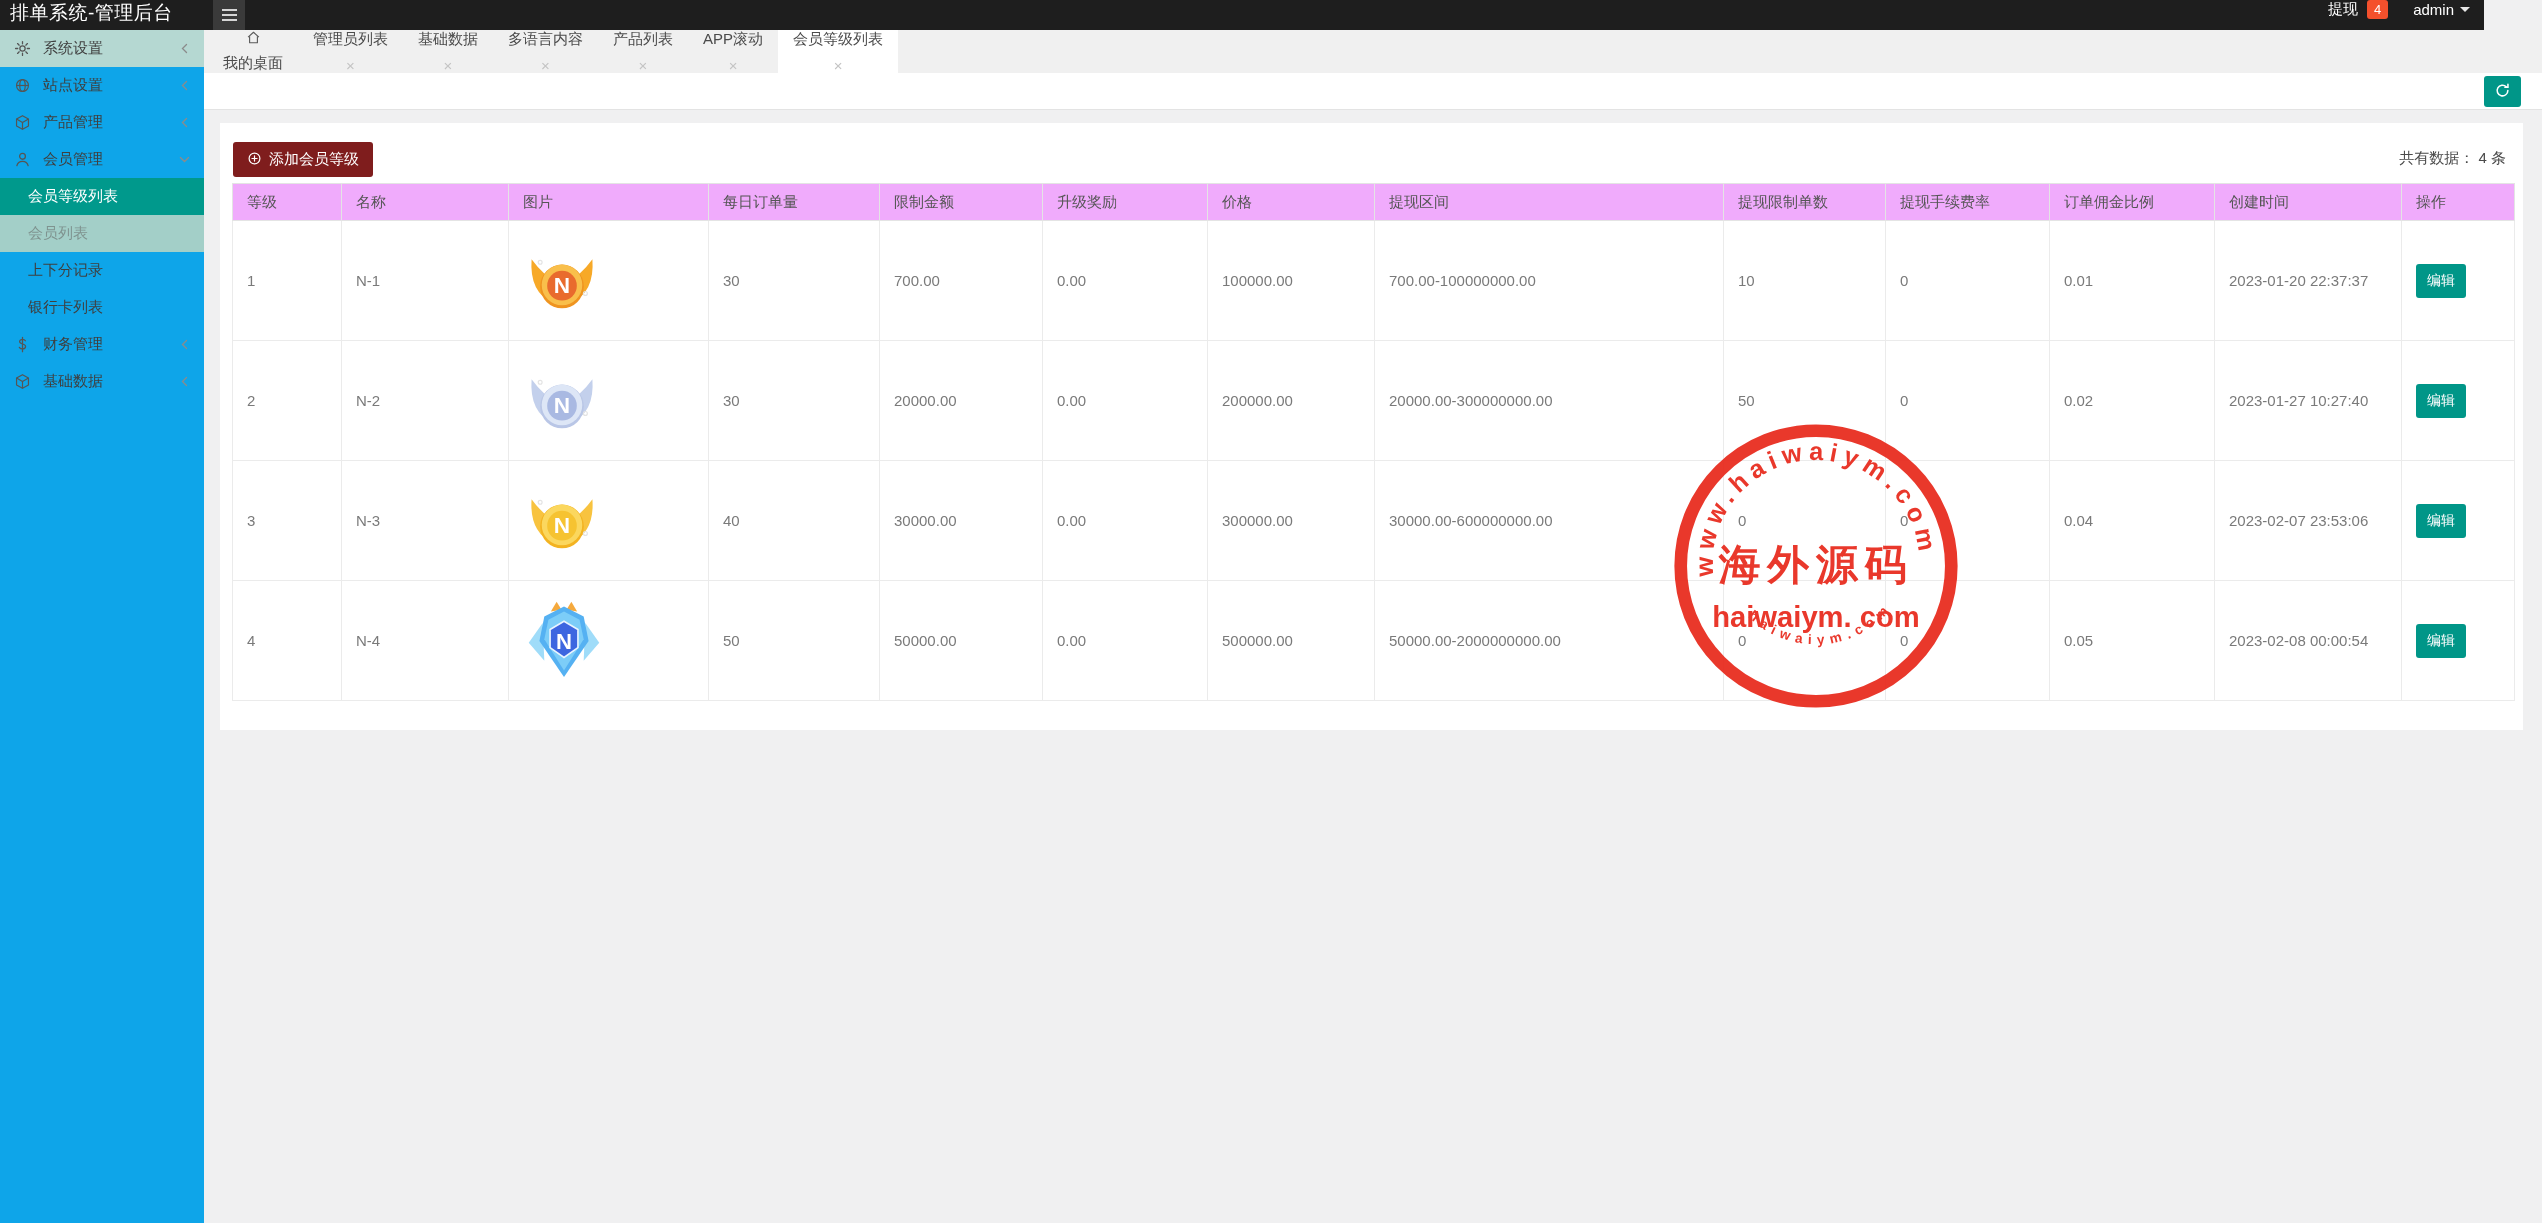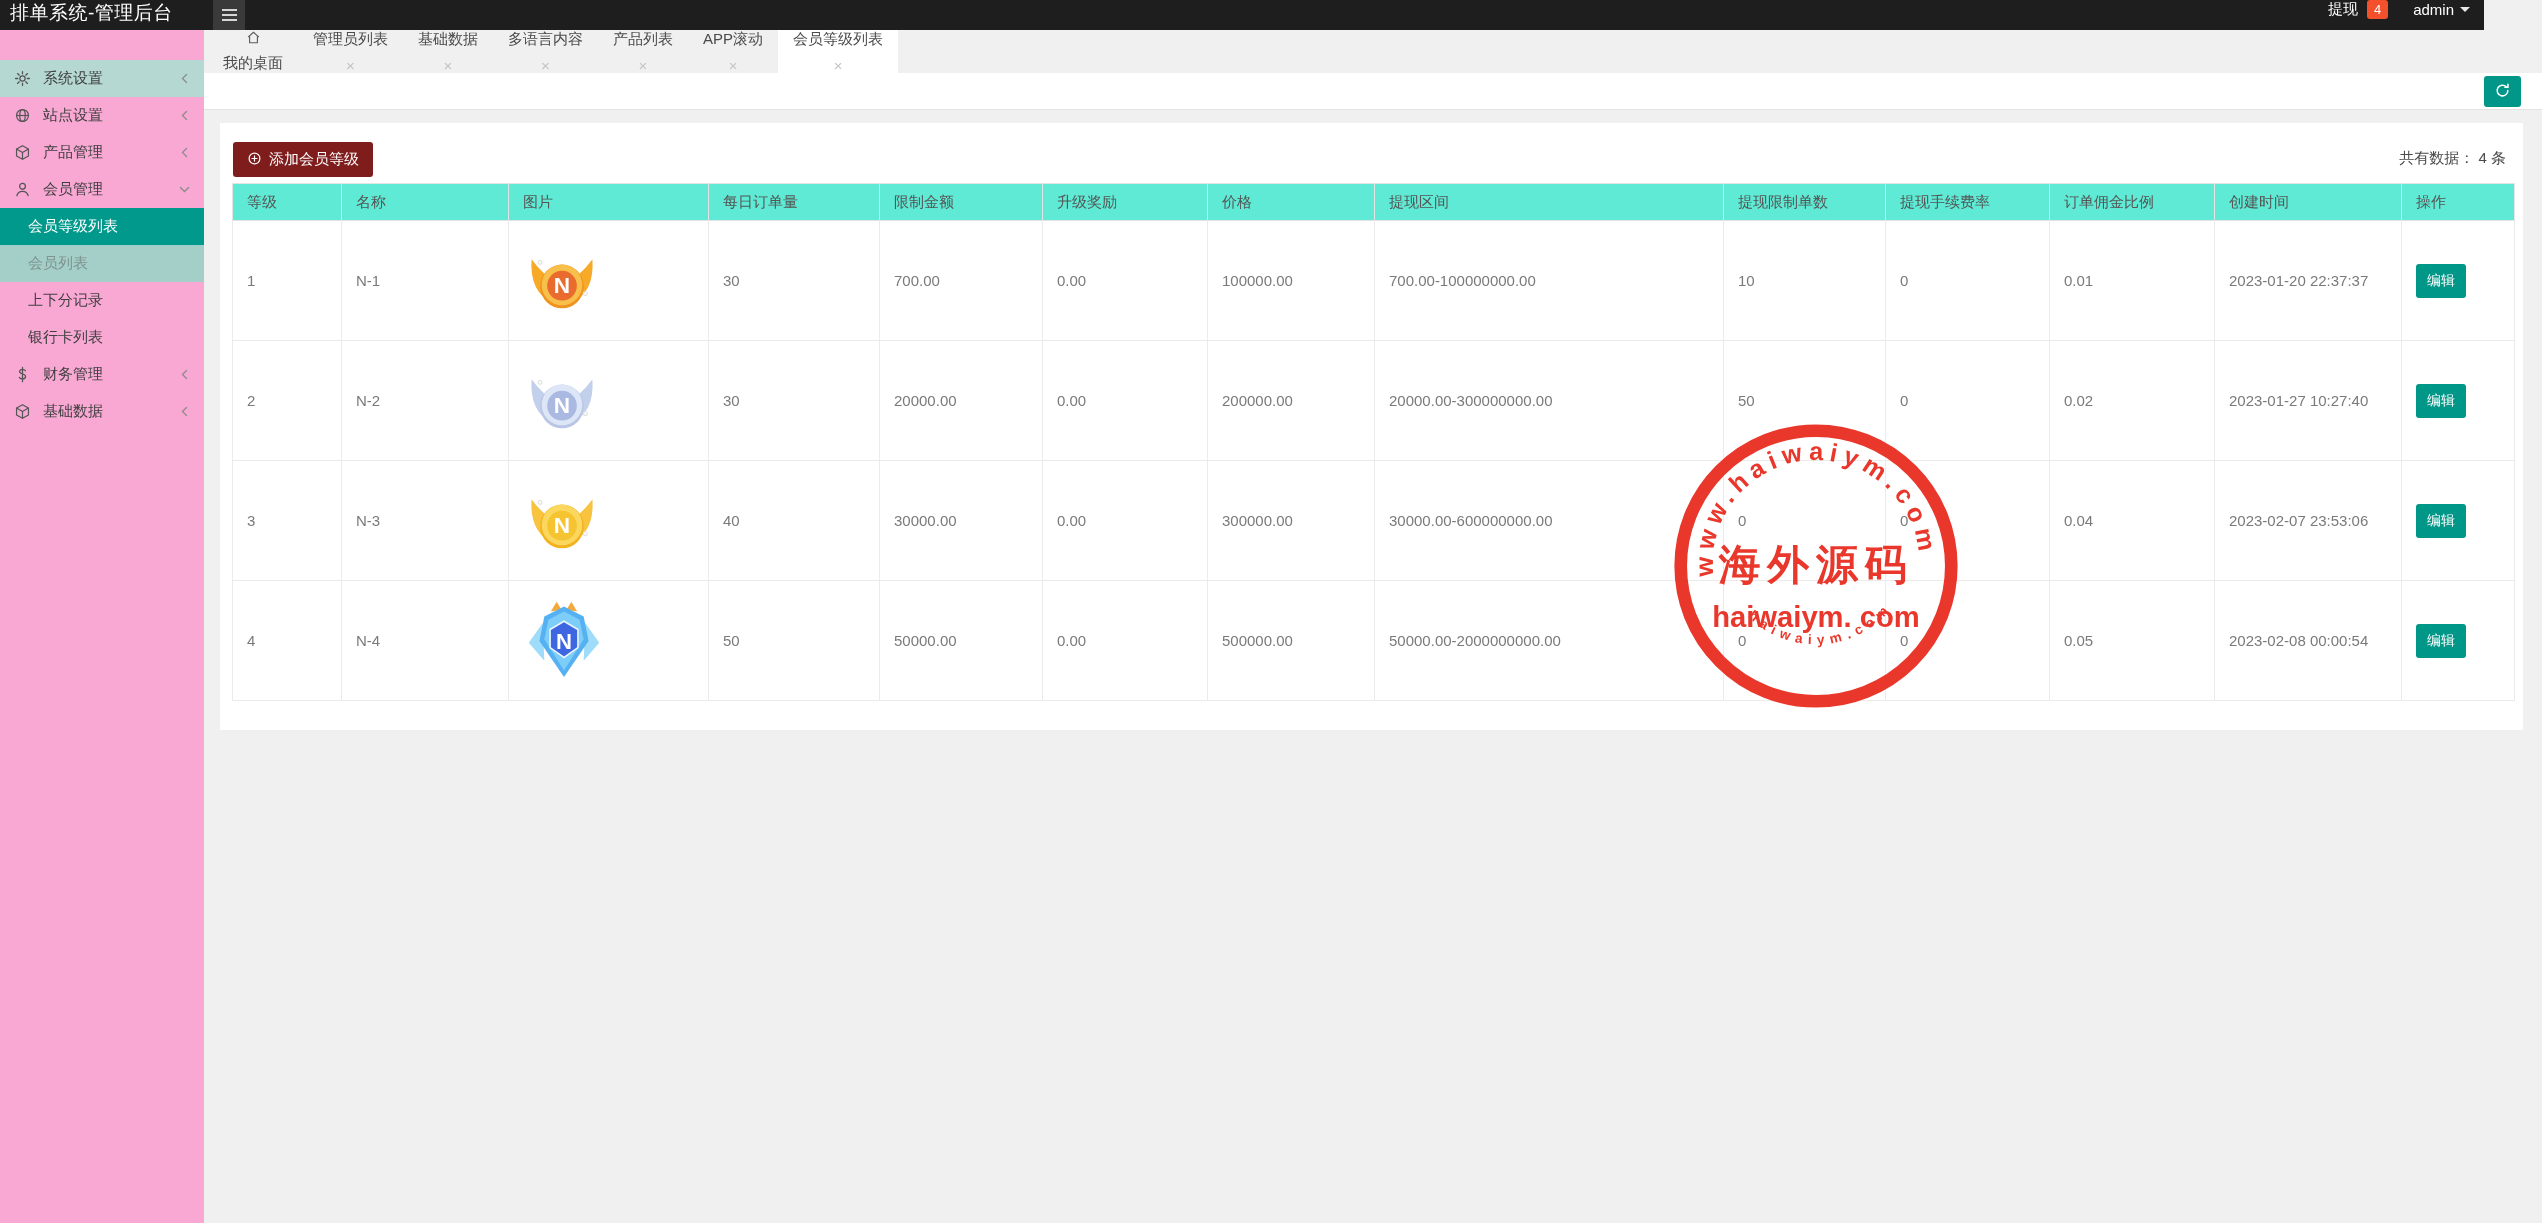--- a/index.html
+++ b/index.html
@@ -18,21 +18,21 @@
     gap:9px; font-size:15px; }
   .wd-label { cursor:pointer; }
   .wd-badge { background:#f4502c; color:#fff; font-size:13px; border-radius:3px;
     padding:2px 7px; cursor:pointer; }
   .user-wrap { display:flex; align-items:center; gap:6px; margin-left:16px; cursor:pointer; }
   .caret { width:0; height:0; border-left:5px solid transparent; border-right:5px solid transparent;
     border-top:5px solid #e8e8e8; }
 
   
   .sidebar { position:absolute; left:0; top:30px; width:204px; bottom:0;
-    background:#f9a8d4; padding-top:30px; z-index:20; }
+    background:#0ea5e9; padding-top:0; z-index:20; }
   .side-item { height:37px; display:flex; align-items:center; padding:0 13px;
     font-size:15px; color:#3f3f3f; cursor:pointer; }
   .side-item .s-icon { width:18px; height:18px; margin-right:12px; color:#555;
     display:inline-flex; align-items:center; justify-content:center; }
   .side-item .s-icon svg { width:17px; height:17px; }
   .side-item .chev { margin-left:auto; color:#8b8b8b; display:inline-flex; }
   .side-item .chev svg { width:13px; height:13px; }
   .side-item.sub { padding-left:28px; }
   .side-item.highlight { background:#b5d8d2; }
   .side-item.active { background:#00998c; color:#fff; }
@@ -57,21 +57,21 @@
 
   .panel { margin:13px 19px 0 16px; background:#fff; height:607px; padding:10px 12px; position:relative; }
   .panel-head { position:relative; height:50px; }
   .add-btn { position:absolute; left:1px; top:9px; background:#7f1d1d; border:none;
     border-radius:3px; color:#fff; font-size:15px; padding:8px 14px; display:flex;
     align-items:center; gap:7px; cursor:pointer; font-family:inherit; }
   .add-btn svg { width:15px; height:15px; }
   .total-text { position:absolute; right:5px; top:16px; font-size:15px; color:#4a4a4a; }
 
   table.grid { table-layout:fixed; border-collapse:collapse; width:2282px; }
-  .grid th { height:37px; background:#5eead4; font-weight:normal; font-size:15px; color:#555;
+  .grid th { height:37px; background:#f0abfc; font-weight:normal; font-size:15px; color:#555;
     text-align:left; padding:0 14px; border:1px solid #e4e4e4; overflow:hidden; white-space:nowrap; }
   .grid td { height:120px; font-size:15px; color:#7a7a7a; padding:0 14px;
     border:1px solid #ebebeb; background:#fff; overflow:hidden; white-space:nowrap; }
   .grid td.img-cell { text-align:left; }
   .grid td.img-cell svg { vertical-align:middle; }
   .edit-btn { background:#009688; border:none; border-radius:3px; color:#fff;
     font-size:14px; padding:8px 11px; cursor:pointer; font-family:inherit; }
 
   
   .stamp { position:absolute; left:1466px; top:390px; width:292px; height:292px;

